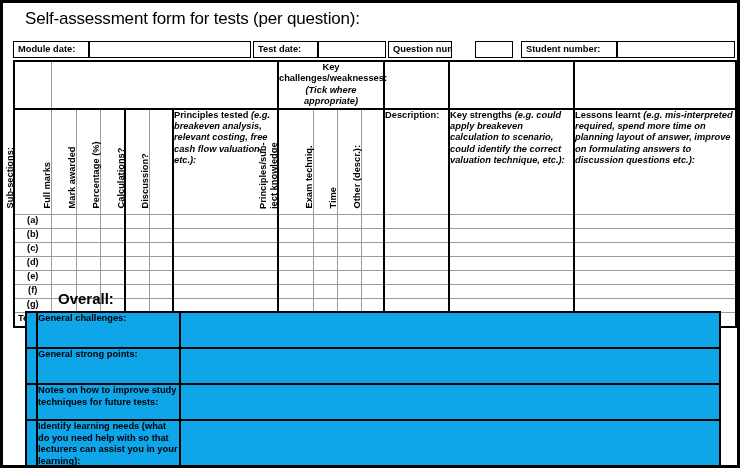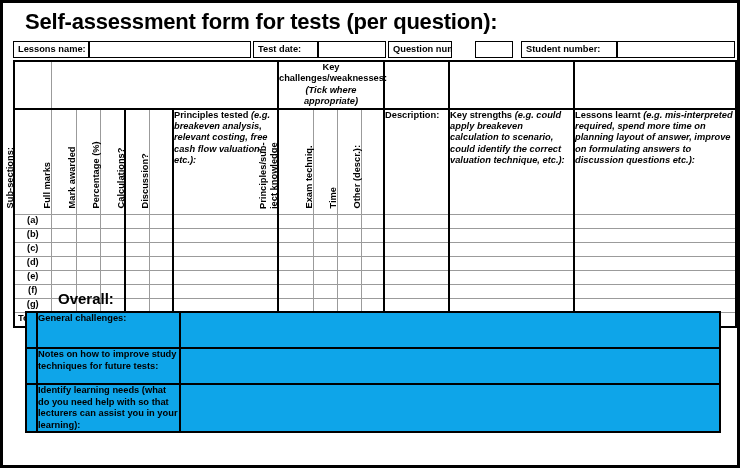--- a/index.html
+++ b/index.html
@@ -20,22 +20,22 @@
     box-sizing: border-box;
     border: 3px solid #000000;
     overflow: hidden;
   }
 
   
   .doc-title {
     position: absolute;
     left: 22px;
     top: 6px;
-    font-size: 22px;
-    font-weight: bold;
+    font-size: 17px;
+    font-weight: normal;
     letter-spacing: -0.2px;
     white-space: nowrap;
     text-align: center;
   }
 
   
   .ident-bar {
     position: absolute;
     left: 10px;
     top: 38px;
@@ -178,21 +178,21 @@
   .ov-r4 { height: 45px; }
 </style>
 </head>
 <body>
 
 <div id="page">
 
   <div class="doc-title">Self-assessment form for tests (per question):</div>
 
   <div class="ident-bar">
-    <div class="ident-cell" style="left:0px; width:76px;">Lessons name:</div>
+    <div class="ident-cell" style="left:0px; width:76px;">Module date:</div>
     <div class="ident-field" style="left:76px; width:162px;"></div>
 
     <div class="ident-cell" style="left:240px; width:65px;">Test date:</div>
     <div class="ident-field" style="left:305px; width:68px;"></div>
 
     <div class="ident-cell" style="left:375px; width:64px;">Question number:</div>
     <div class="ident-field" style="left:462px; width:38px;"></div>
 
     <div class="ident-cell" style="left:508px; width:96px;">Student number:</div>
     <div class="ident-field" style="left:604px; width:118px;"></div>
@@ -423,20 +423,25 @@
       <col style="width:143px">
       <col>
     </colgroup>
     <tbody id="overall-rows">
         <tr>
           <td class="ov-narrow ov-r1"></td>
           <td class="ov-label ov-r1">General challenges:</td>
           <td class="ov-content ov-r1"></td>
         </tr>
         <tr>
+          <td class="ov-narrow ov-r2"></td>
+          <td class="ov-label ov-r2">General strong points:</td>
+          <td class="ov-content ov-r2"></td>
+        </tr>
+        <tr>
           <td class="ov-narrow ov-r3"></td>
           <td class="ov-label ov-r3">Notes on how to improve study techniques for future tests:</td>
           <td class="ov-content ov-r3"></td>
         </tr>
         <tr>
           <td class="ov-narrow ov-r4"></td>
           <td class="ov-label ov-r4">Identify learning needs (what do you need help with so that lecturers can assist you in your learning):</td>
           <td class="ov-content ov-r4"></td>
         </tr>
       </tbody>

